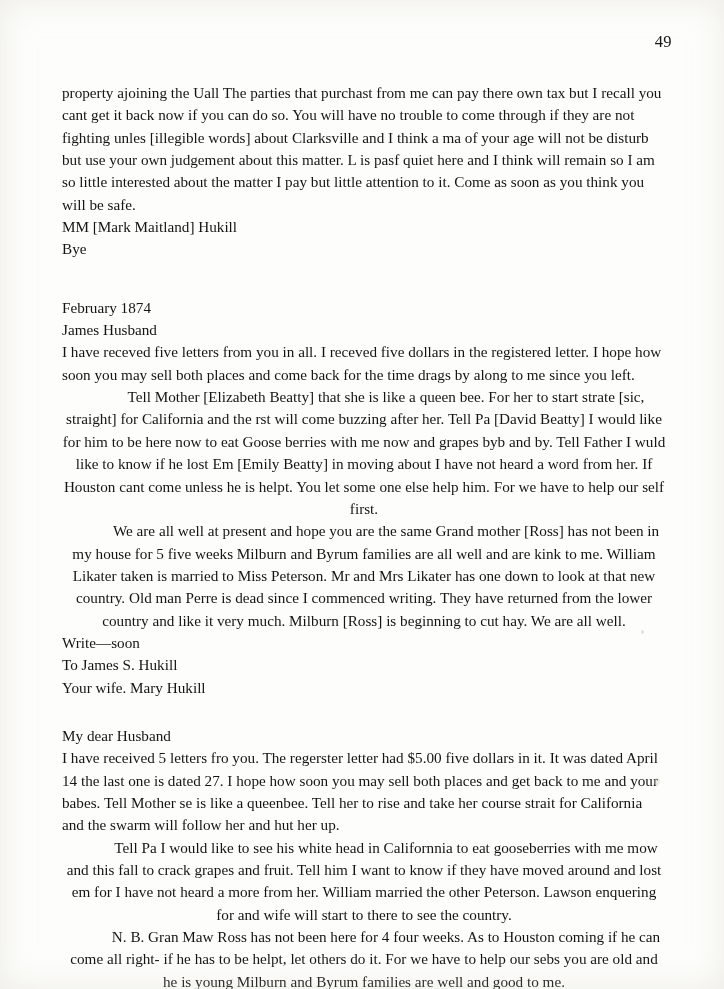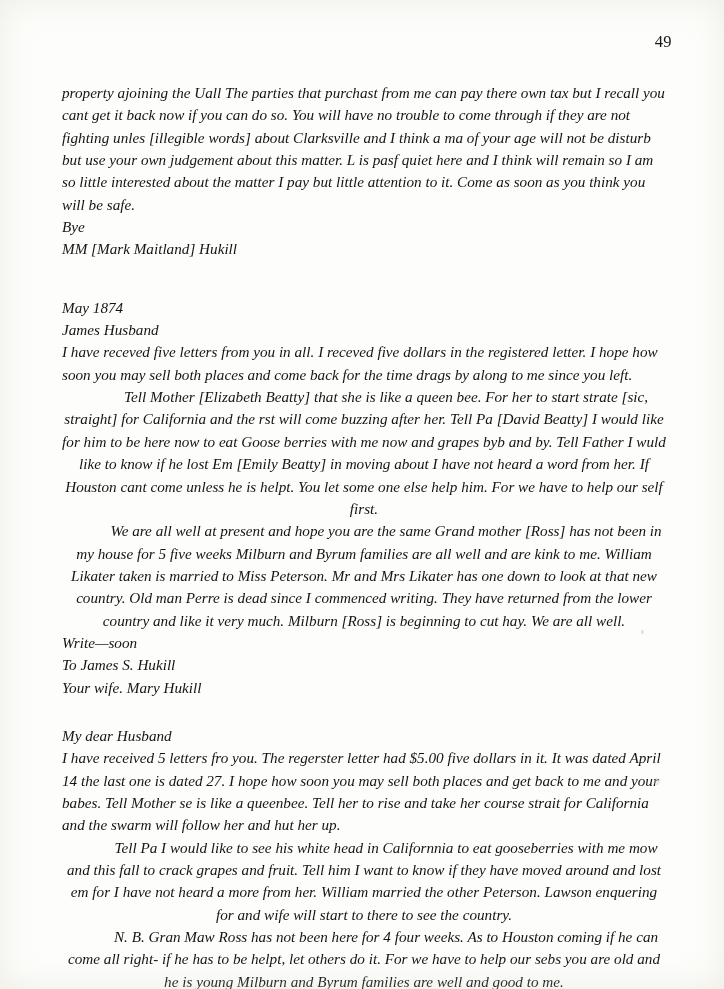--- a/index.html
+++ b/index.html
@@ -36,21 +36,20 @@
     top: 82px;
     left: 62px;
     width: 604px;
   }
   p {
     margin: 0;
     font-size: 15.2px;
     line-height: 1.47;
     text-align: left;
     color: #141414;
-    font-style: italic;
   }
   .indent {
     text-indent: 44px;
     text-align: center;
   }
   .block {
     margin-bottom: 0;
   }
   .gap-large {
     height: 36px;
@@ -83,28 +82,28 @@
 <body>
 
 <div class="page">
 
   <div class="page-number">49</div>
 
   <div class="content">
 
     <div class="block">
       <p class="line">property ajoining the Uall   The parties that purchast  from me can pay there own tax but I recall you cant get it back now if you can do so.   You will have no trouble to come through if they are not fighting unles [illegible words] about Clarksville and I think a ma of your age will not be disturb but use your own judgement about this matter.   L is pasf quiet here and I think will remain so   I am so little interested about the matter I pay but little attention to it.   Come as soon as you think you will be safe.</p>
+      <p class="line">MM [Mark Maitland] Hukill</p>
       <p class="line">Bye</p>
-      <p class="line">MM [Mark Maitland] Hukill</p>
     </div>
 
     <div class="gap-large"></div>
 
     <div class="block">
-      <p class="line">May 1874</p>
+      <p class="line">February 1874</p>
       <p class="line">James Husband</p>
       <p class="line">I have receved five letters from you in all.   I receved five dollars in the registered letter.   I hope how soon you may sell both places and come back for the time drags by along to me since you left.</p>
       <p class="line indent">Tell Mother [Elizabeth Beatty] that she is like a queen bee.   For her to start strate [sic, straight] for California and the rst will come buzzing after her.   Tell Pa [David Beatty] I would like for him to be here now to eat Goose berries  with me now and grapes byb and by.   Tell Father I wuld   like to know if he lost Em [Emily Beatty] in moving about  I have not heard a word from her.   If Houston cant come unless he is helpt.   You let some one else help him.   For we have to help our self first.</p>
       <p class="line indent">We are all well at present and hope you are the same  Grand mother [Ross] has not been in my house for 5 five weeks  Milburn and Byrum families are all well and are kink to me.   William Likater taken is married to Miss Peterson.   Mr and Mrs Likater  has one down to look at that new country.   Old man Perre  is dead since I commenced writing.   They have returned from the lower country and like it very much.   Milburn [Ross] is beginning to cut hay.   We are all well.</p>
       <p class="line">Write—soon</p>
       <p class="line">To James S. Hukill</p>
       <p class="line">Your wife.  Mary Hukill</p>
     </div>
 
     <div class="gap-med"></div>

